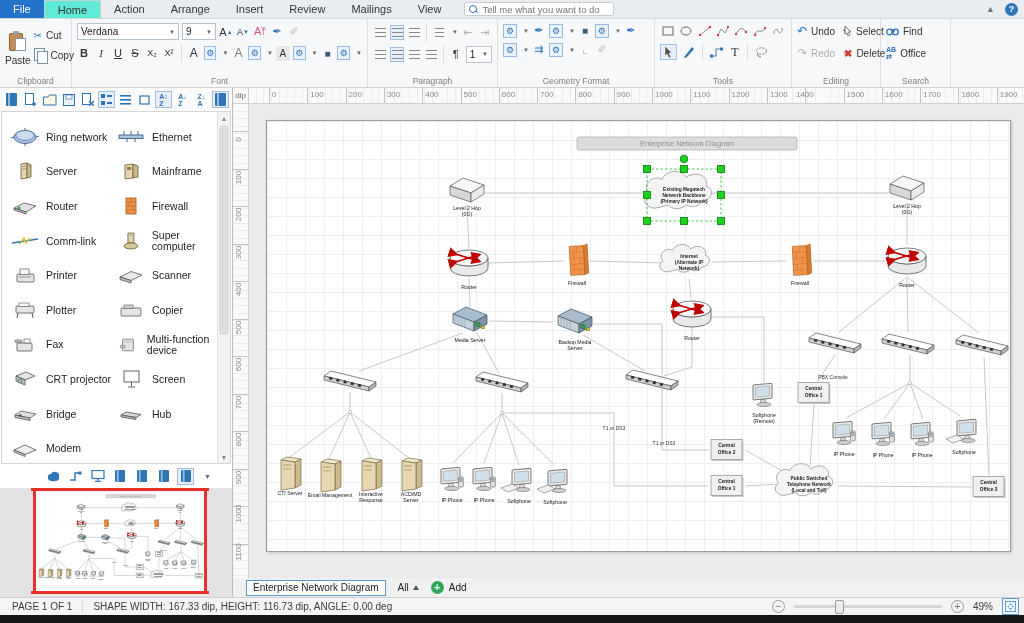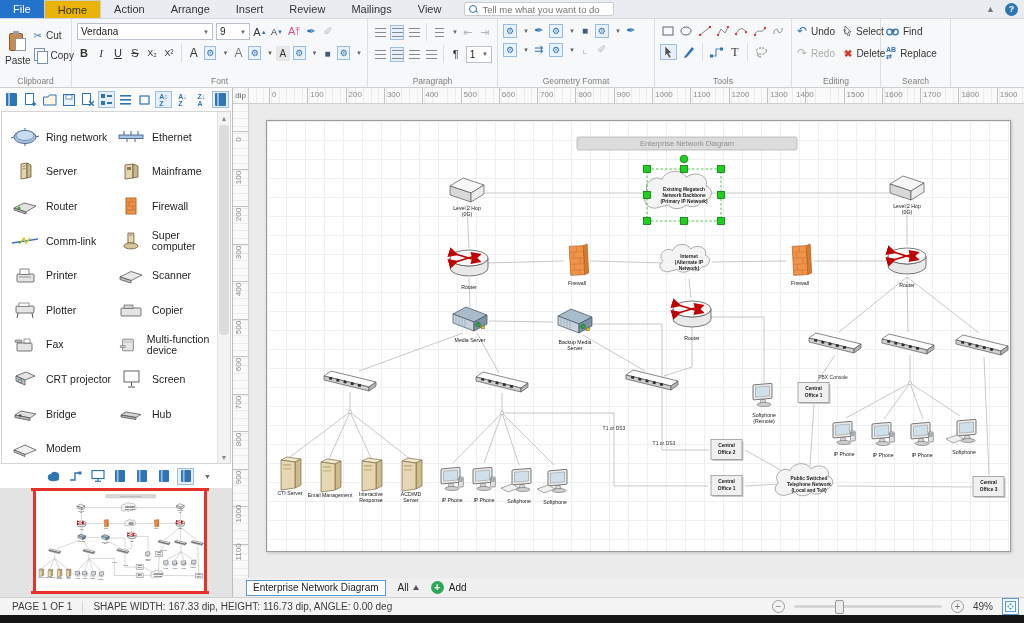--- a/index.html
+++ b/index.html
@@ -3,21 +3,21 @@
 <meta charset="utf-8">
 <style>
   * { box-sizing: border-box; margin:0; padding:0; }
   body { margin:0; background:#222; font-family:"Liberation Sans",sans-serif; }
   .app { position:relative; width:1024px; height:623px; background:#f3f4f6; overflow:hidden; font-family:"Liberation Sans",sans-serif; }
 
   
   .tabbar { position:absolute; top:0; left:0; right:0; height:19px; background:#e9edf2; border-bottom:1px solid #d3d9e0; display:flex; align-items:stretch; }
   .tab-file { background:#2373ca; color:#fff; padding:0 13px; display:flex; align-items:center; font-size:11px; cursor:default; }
   .tab { padding:0 13px; font-size:11px; color:#333; display:flex; align-items:center; cursor:default; }
-  .tab.active { background:#eab308; border:1px solid #cfcfcf; border-bottom:none; }
+  .tab.active { background:#5eead4; border:1px solid #cfcfcf; border-bottom:none; }
   .tabsearch { margin:2px 13px 2px 10px; width:150px; background:#fff; border:1px solid #c6cdd5; border-radius:2px; display:flex; align-items:center; font-size:9.5px; color:#9aa1a9; padding:0 4px; gap:4px; }
   .tabsearch input { border:none; outline:none; width:120px; font-size:9.5px; color:#555; font-family:"Liberation Sans",sans-serif; }
   .mag { width:9px; height:9px; position:relative; flex:none; }
   .mag::before { content:""; position:absolute; left:0; top:0; width:6px; height:6px; border:1.4px solid #2e75b6; border-radius:50%; }
   .mag::after { content:""; position:absolute; left:6px; top:6px; width:3px; height:1.4px; background:#2e75b6; transform:rotate(45deg); }
   .tab-right { margin-left:auto; display:flex; align-items:center; gap:10px; padding-right:6px; }
   .chev-up { color:#777; font-size:9px; }
   .helpdot { width:13px; height:13px; border-radius:50%; background:#2e75b6; color:#fff; font-size:9px; font-weight:bold; display:flex; align-items:center; justify-content:center; }
 
   
@@ -146,21 +146,21 @@
               <span>Copy</span>
             </div>
         </div>
       </div>
       <div class="rglabel">Clipboard</div>
     </div>
 
     <div class="rgroup" style="width:296px">
       <div class="rows">
         <div class="row">
-          <div class="combo" style="width:136px">
+          <div class="combo" style="width:102px">
               <span class="cv">Verdana</span>
               <span class="caret">▼</span>
             </div>
           <div class="combo" style="width:34px">
               <span class="cv">9</span>
               <span class="caret">▼</span>
             </div>
           <span class="fbtn">A<sup style="color:#2e75b6;font-size:6px">▲</sup></span>
           <span class="fbtn" style="font-size:9px">A<sup style="color:#2e75b6;font-size:6px">▼</sup></span>
           <span class="fbtn pink">A⤒</span>
@@ -380,21 +380,21 @@
         <span class="smbtn">
           <svg width="13" height="10">
               <circle cx="3.5" cy="6" r="2.8" fill="none" stroke="#2e75b6" stroke-width="1.3"></circle>
               <circle cx="9.5" cy="6" r="2.8" fill="none" stroke="#2e75b6" stroke-width="1.3"></circle>
               <rect x="5.5" y="4.5" width="2" height="2" fill="#2e75b6"></rect>
             </svg>
           <span class="ed-lab">Find</span>
         </span>
         <span class="smbtn">
           <span style="font-size:7px;font-weight:bold;color:#2e75b6;line-height:7px">AB<br>⇄</span>
-          <span class="ed-lab">Replace</span>
+          <span class="ed-lab">Office</span>
         </span>
       </div>
       <div class="rglabel">Search</div>
     </div>
 
     <div style="flex:1"></div>
   </div>
 
   <div class="lpanel">
     <div class="ltoolbar">

